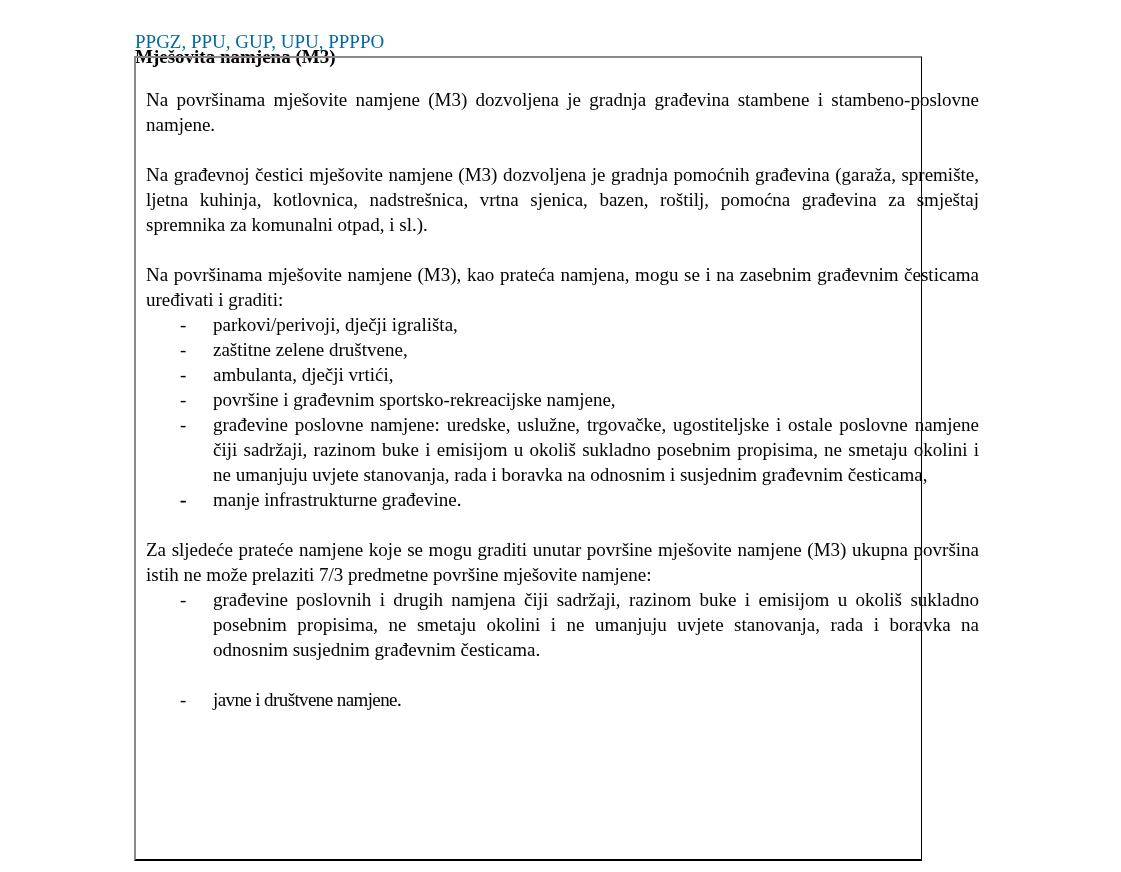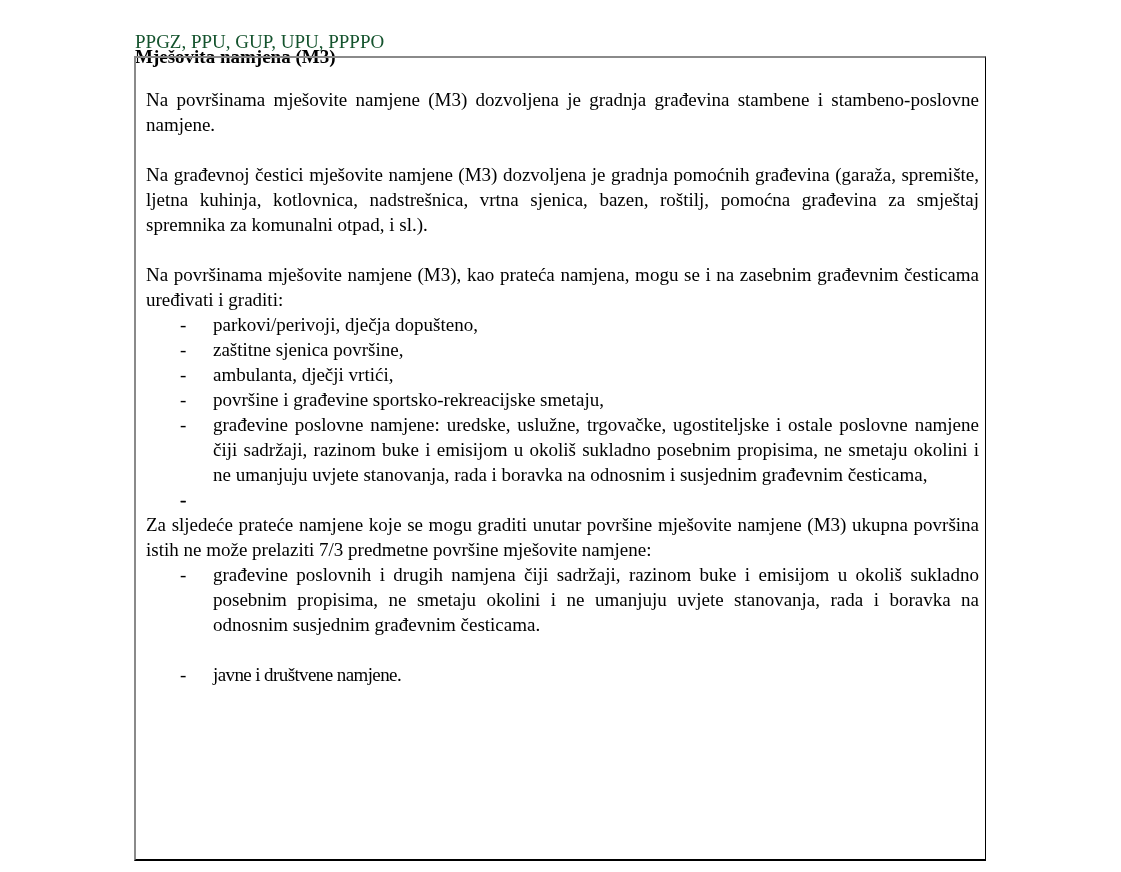--- a/index.html
+++ b/index.html
@@ -1,20 +1,20 @@
 <!DOCTYPE html>
 <html><head>
 <meta charset="utf-8">
 <style>
   html, body { margin: 0; padding: 0; background: #ffffff; }
   body { width: 1121px; height: 872px; position: relative; overflow: hidden;
          font-family: "Liberation Serif", serif; color: #000; }
   .title { position: absolute; left: 135px; top: 6px; font-size: 19px; font-weight: bold; line-height: 22px; margin-top: 40px; }
-  .subtitle { position: absolute; left: 135px; top: 31px; font-size: 19px; line-height: 22px; color: #14532d; }
-  .box { position: absolute; left: 134px; top: 56px; width: 852px; height: 805px;
+  .subtitle { position: absolute; left: 135px; top: 31px; font-size: 19px; line-height: 22px; color: #0369a1; }
+  .box { position: absolute; left: 134px; top: 56px; width: 788px; height: 805px;
          border-left: 2px solid #8a8a8a; border-top: 2px solid #8a8a8a;
          border-right: 1.5px solid #000; border-bottom: 2px solid #000; box-sizing: border-box; }
   .content { position: absolute; left: 10px; top: 29px; width: 833px; font-size: 19px; line-height: 25px; }
   p { margin: 0 0 25px 0; text-align: justify; }
   p.tight { margin-bottom: 0; }
   ul { list-style: none; margin: 0 0 25px 0; padding: 0; }
   li { position: relative; padding-left: 67px; text-align: justify; }
   li .dash { position: absolute; left: 34px; top: 0; }
   .last p { text-align: left; }
   .cond { letter-spacing: -0.6px; }
@@ -27,27 +27,27 @@
 
 <div class="box">
   <div class="content">
 
     <p>Na površinama mješovite namjene (M3) dozvoljena je gradnja građevina stambene i stambeno-poslovne namjene.</p>
 
     <p>Na građevnoj čestici mješovite namjene (M3) dozvoljena je gradnja pomoćnih građevina (garaža, spremište, ljetna kuhinja, kotlovnica, nadstrešnica, vrtna sjenica, bazen, roštilj, pomoćna građevina za smještaj spremnika za komunalni otpad, i sl.).</p>
 
     <p class="tight">Na površinama mješovite namjene (M3), kao prateća namjena, mogu se i na zasebnim građevnim česticama uređivati i graditi:</p>
     <ul>
-      <li><span class="dash">-</span><span>parkovi/perivoji, dječja dopušteno,</span></li>
-      <li><span class="dash">-</span><span>zaštitne sjenica površine,</span></li>
+      <li><span class="dash">-</span><span>parkovi/perivoji, dječji igrališta,</span></li>
+      <li><span class="dash">-</span><span>zaštitne zelene društvene,</span></li>
       <li><span class="dash">-</span><span>ambulanta, dječji vrtići,</span></li>
-      <li><span class="dash">-</span><span>površine i građevine sportsko-rekreacijske smetaju,</span></li>
+      <li><span class="dash">-</span><span>površine i građevnim sportsko-rekreacijske namjene,</span></li>
       <li><span class="dash">-</span><span>građevine poslovne namjene: uredske, uslužne, trgovačke, ugostiteljske i ostale poslovne namjene čiji sadržaji, razinom buke i emisijom u okoliš sukladno posebnim propisima, ne smetaju okolini i ne umanjuju uvjete stanovanja, rada i boravka na odnosnim i susjednim građevnim česticama,</span></li>
       <li><span class="dash">-</span></li>
-      <li><span class="dash">-</span></li>
+      <li><span class="dash">-</span><span>manje infrastrukturne građevine.</span></li>
     </ul>
 
     <p class="tight">Za sljedeće prateće namjene koje se mogu graditi unutar površine mješovite namjene (M3) ukupna površina istih ne može prelaziti 7/3 predmetne površine mješovite namjene:</p>
     <ul>
       <li><span class="dash">-</span><span>građevine poslovnih i drugih namjena čiji sadržaji, razinom buke i emisijom u okoliš sukladno posebnim propisima, ne smetaju okolini i ne umanjuju uvjete stanovanja, rada i boravka na odnosnim susjednim građevnim česticama.</span></li>
     </ul>
 
     <div class="last cond">
       <ul>
         <li><span class="dash">-</span><span>javne i društvene namjene.</span></li>

